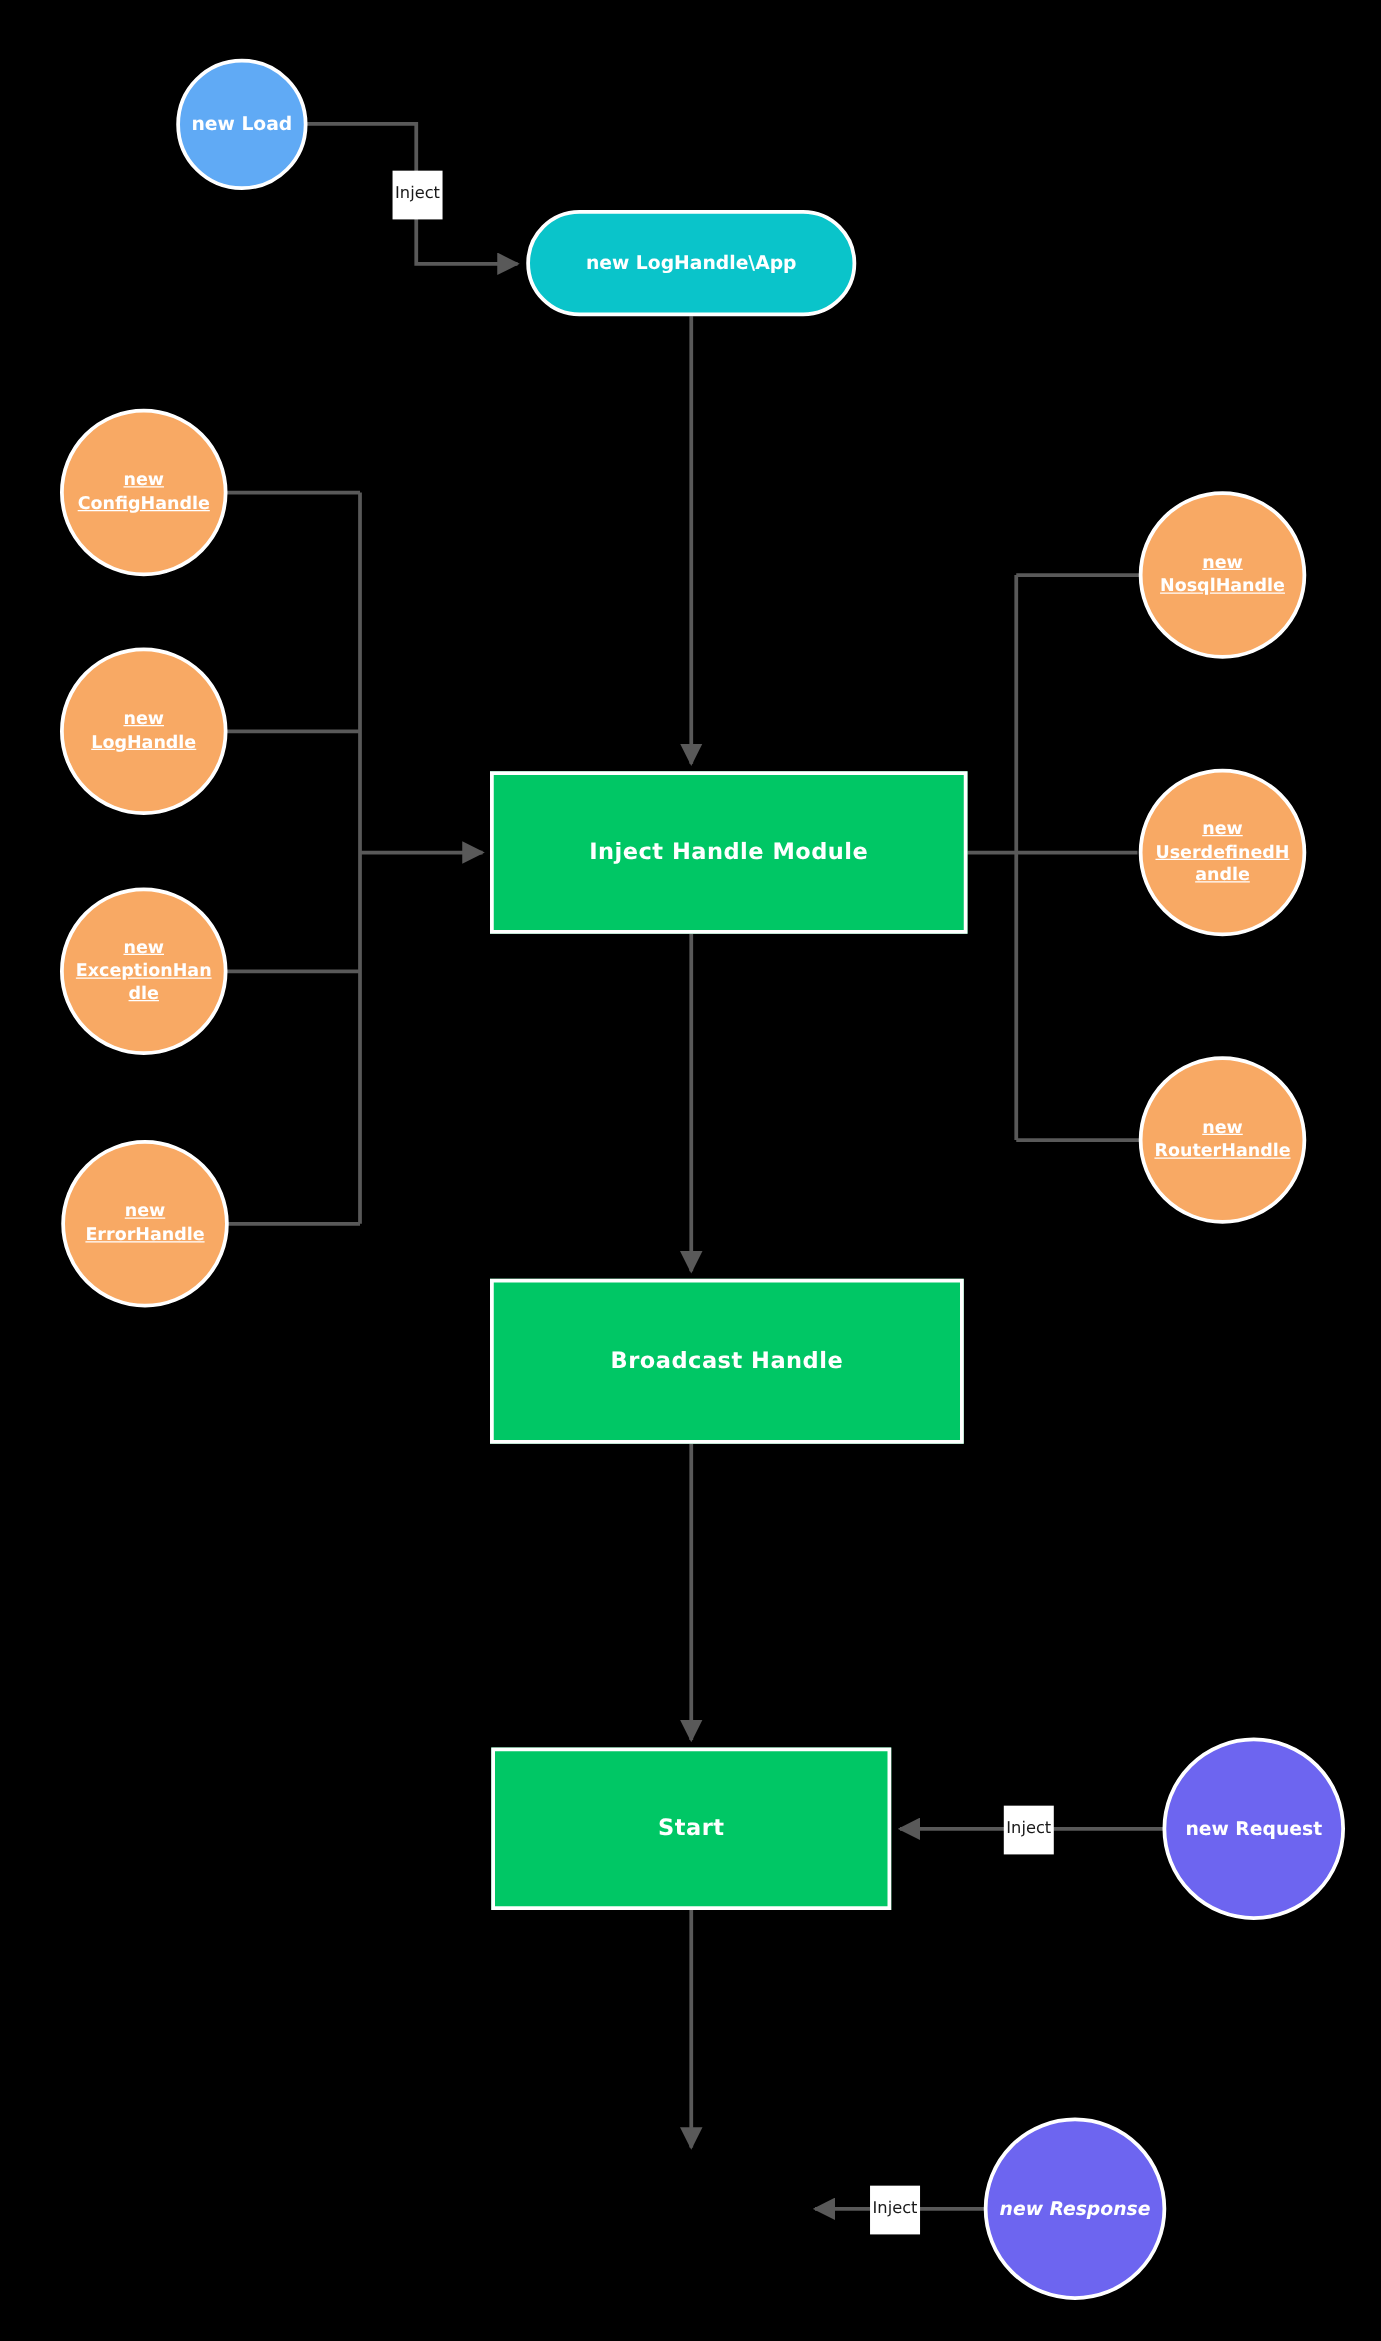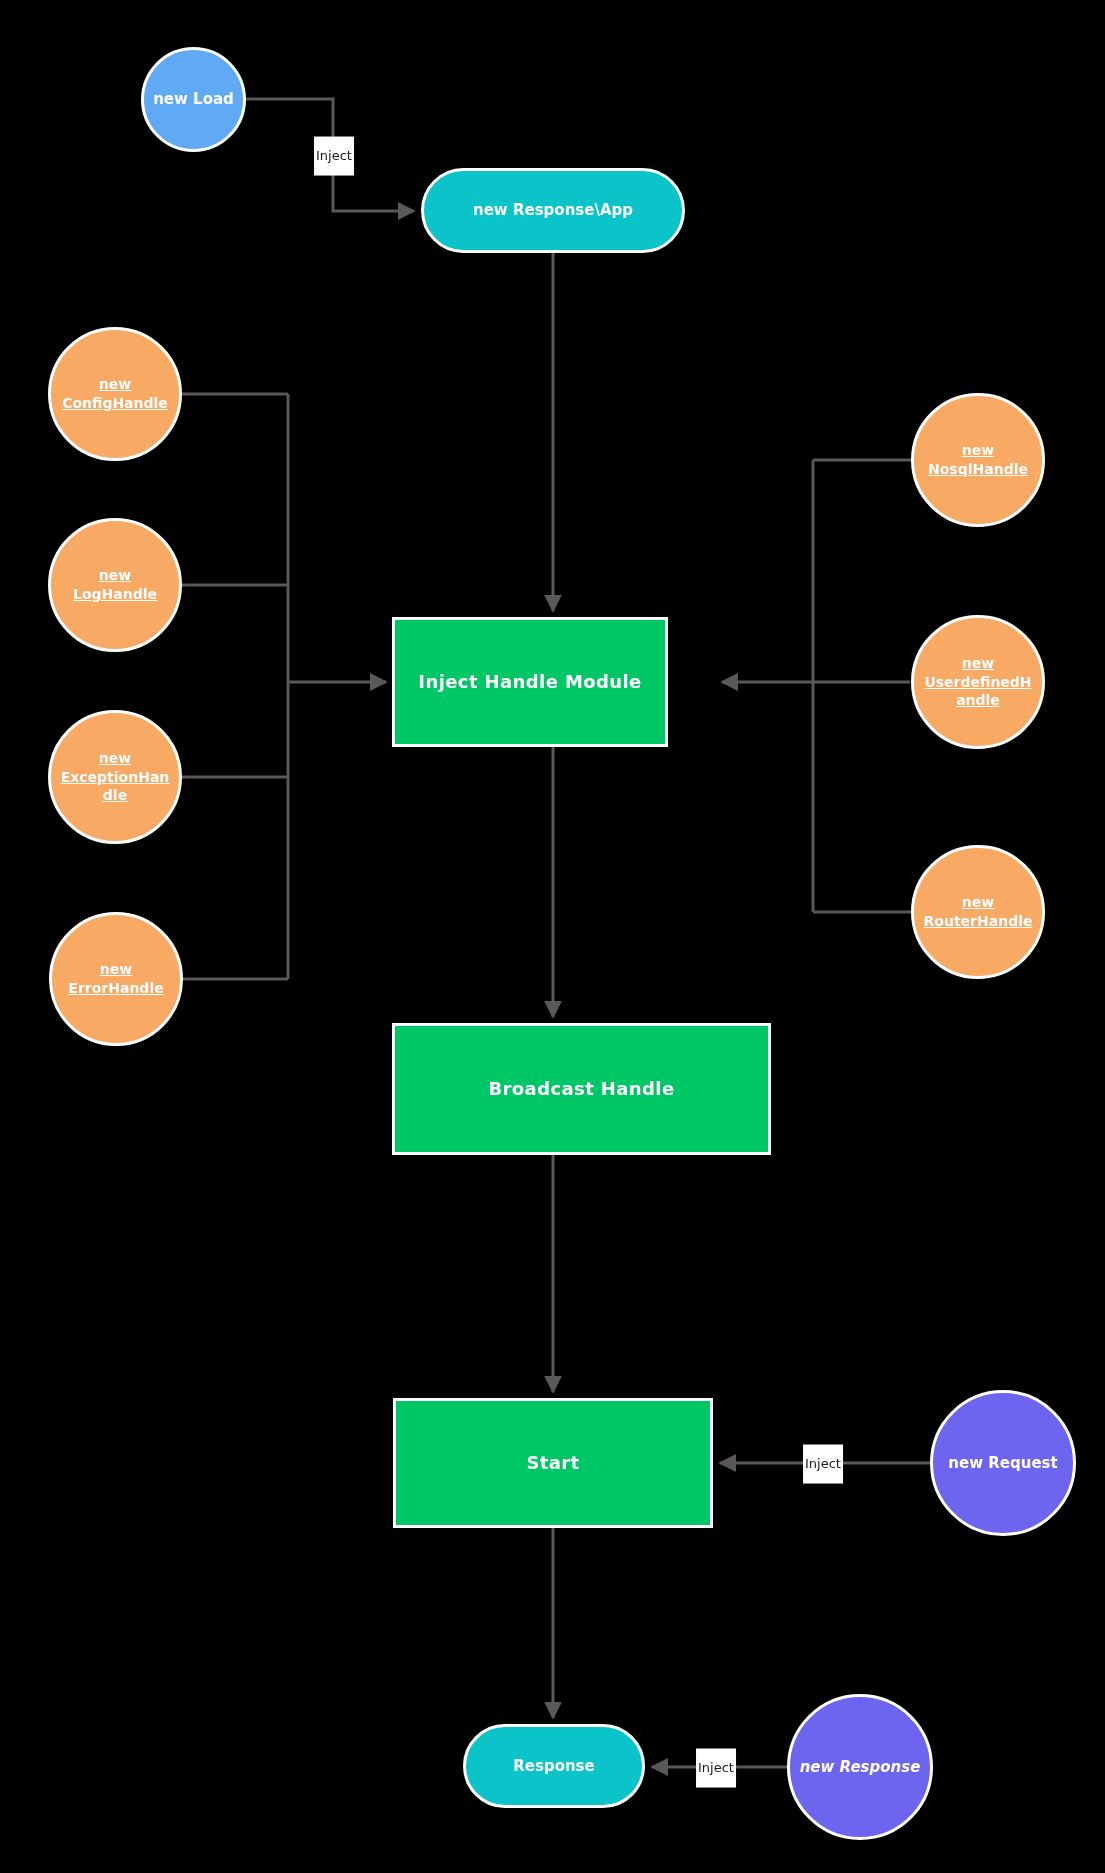--- a/index.html
+++ b/index.html
@@ -40,21 +40,21 @@
 
   #node-load         { left: 141px;  top: 47px;   width: 105px; height: 105px; font-size: 15px; }
   #node-framework    { left: 421px;  top: 168px;  width: 264px; height: 85px;  }
   #node-config       { left: 48px;   top: 327px;  width: 134px; height: 134px; }
   #node-log          { left: 48px;   top: 518px;  width: 134px; height: 134px; }
   #node-exception    { left: 48px;   top: 710px;  width: 134px; height: 134px; }
   #node-error        { left: 49px;   top: 912px;  width: 134px; height: 134px; }
   #node-nosql        { left: 911px;  top: 393px;  width: 134px; height: 134px; }
   #node-userdefined  { left: 911px;  top: 615px;  width: 134px; height: 134px; }
   #node-router       { left: 911px;  top: 845px;  width: 134px; height: 134px; }
-  #node-inject-module{ left: 392px;  top: 617px;  width: 276px; height: 130px; }
+  #node-inject-module{ left: 392px;  top: 617px;  width: 382px; height: 130px; }
   #node-broadcast    { left: 392px;  top: 1023px; width: 379px; height: 132px; }
   #node-start        { left: 393px;  top: 1398px; width: 320px; height: 130px; }
   #node-request      { left: 930px;  top: 1390px; width: 146px; height: 146px; font-size: 15px; }
   #node-response     { left: 463px;  top: 1724px; width: 182px; height: 84px;  }
   #node-new-response { left: 787px;  top: 1694px; width: 146px; height: 146px; font-size: 15px; font-style: italic; }
 
   .edge-label {
     position: absolute;
     transform: translate(-50%, -50%);
     background: var(--edge-label-bg, #fff);
@@ -100,21 +100,21 @@
     <path class="edge" d="M 553 1528 V 1718" marker-end="url(#arrow)"></path>
     <path class="edge" d="M 932 1463 H 720" marker-end="url(#arrow)"></path>
     <path class="edge" d="M 788 1767 H 652" marker-end="url(#arrow)"></path>
   </svg>
 
   <div id="node-load" class="node circle blue">
     <span>new Load</span>
   </div>
 
   <div id="node-framework" class="node stadium teal">
-    <span>new Response\App</span>
+    <span>new LogHandle\App</span>
   </div>
 
   <div id="node-config" class="node circle orange">
     <span>new
 ConfigHandle</span>
   </div>
 
   <div id="node-log" class="node circle orange">
     <span>new
 LogHandle</span>
@@ -156,23 +156,20 @@
   </div>
 
   <div id="node-start" class="node box green">
     <span>Start</span>
   </div>
 
   <div id="node-request" class="node circle purple">
     <span>new Request</span>
   </div>
 
-  <div id="node-response" class="node stadium teal">
-    <span>Response</span>
-  </div>
 
   <div id="node-new-response" class="node circle purple">
     <span>new Response</span>
   </div>
 
   <div id="label-inject-load" class="edge-label">Inject</div>
   <div id="label-inject-request" class="edge-label">Inject</div>
   <div id="label-inject-response" class="edge-label">Inject</div>
 
 </div>

